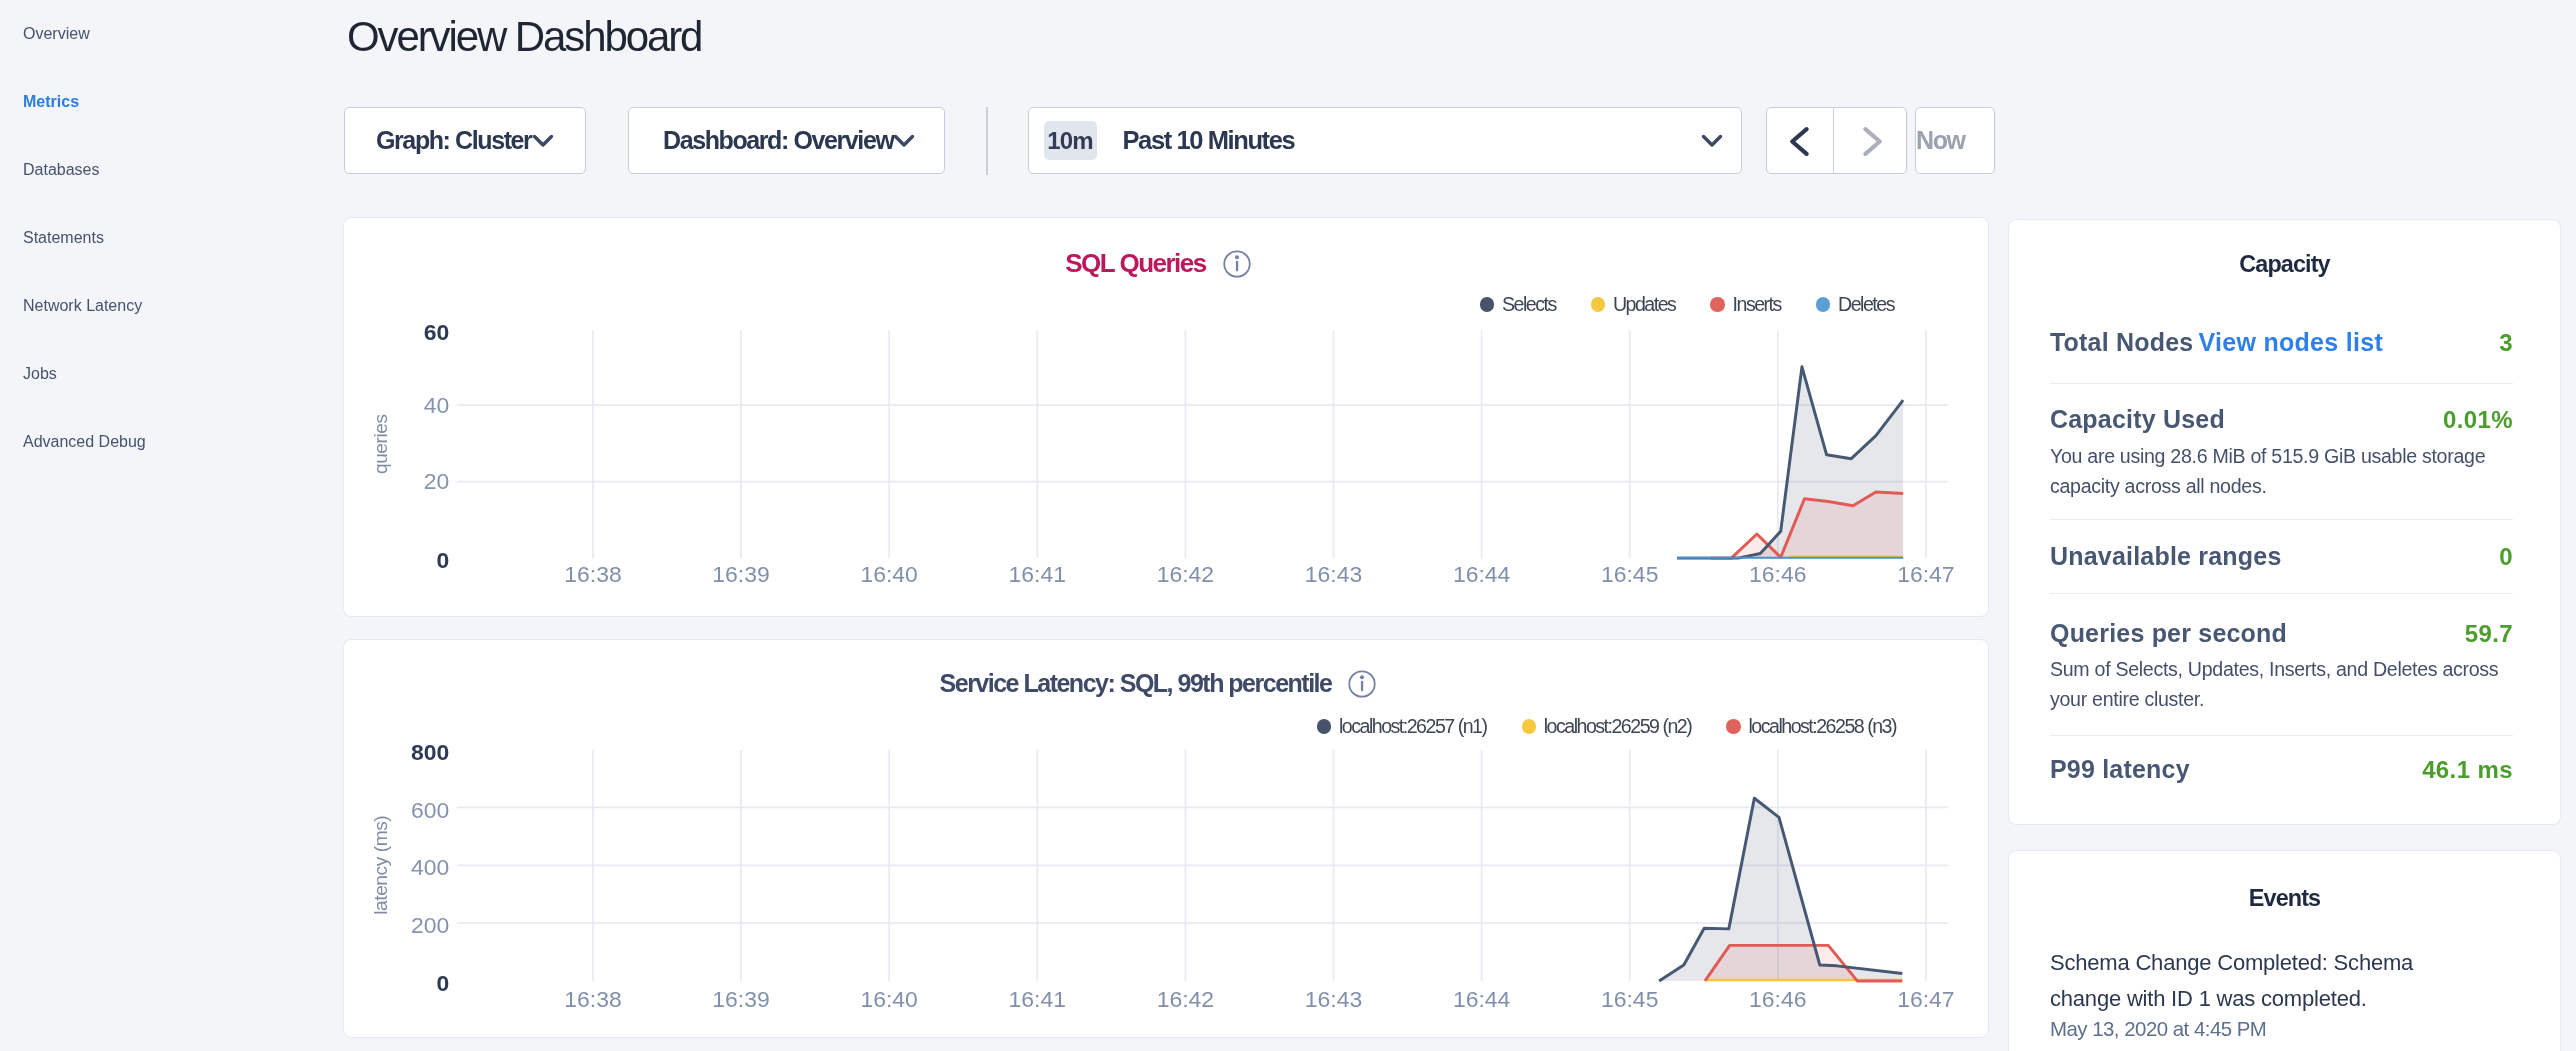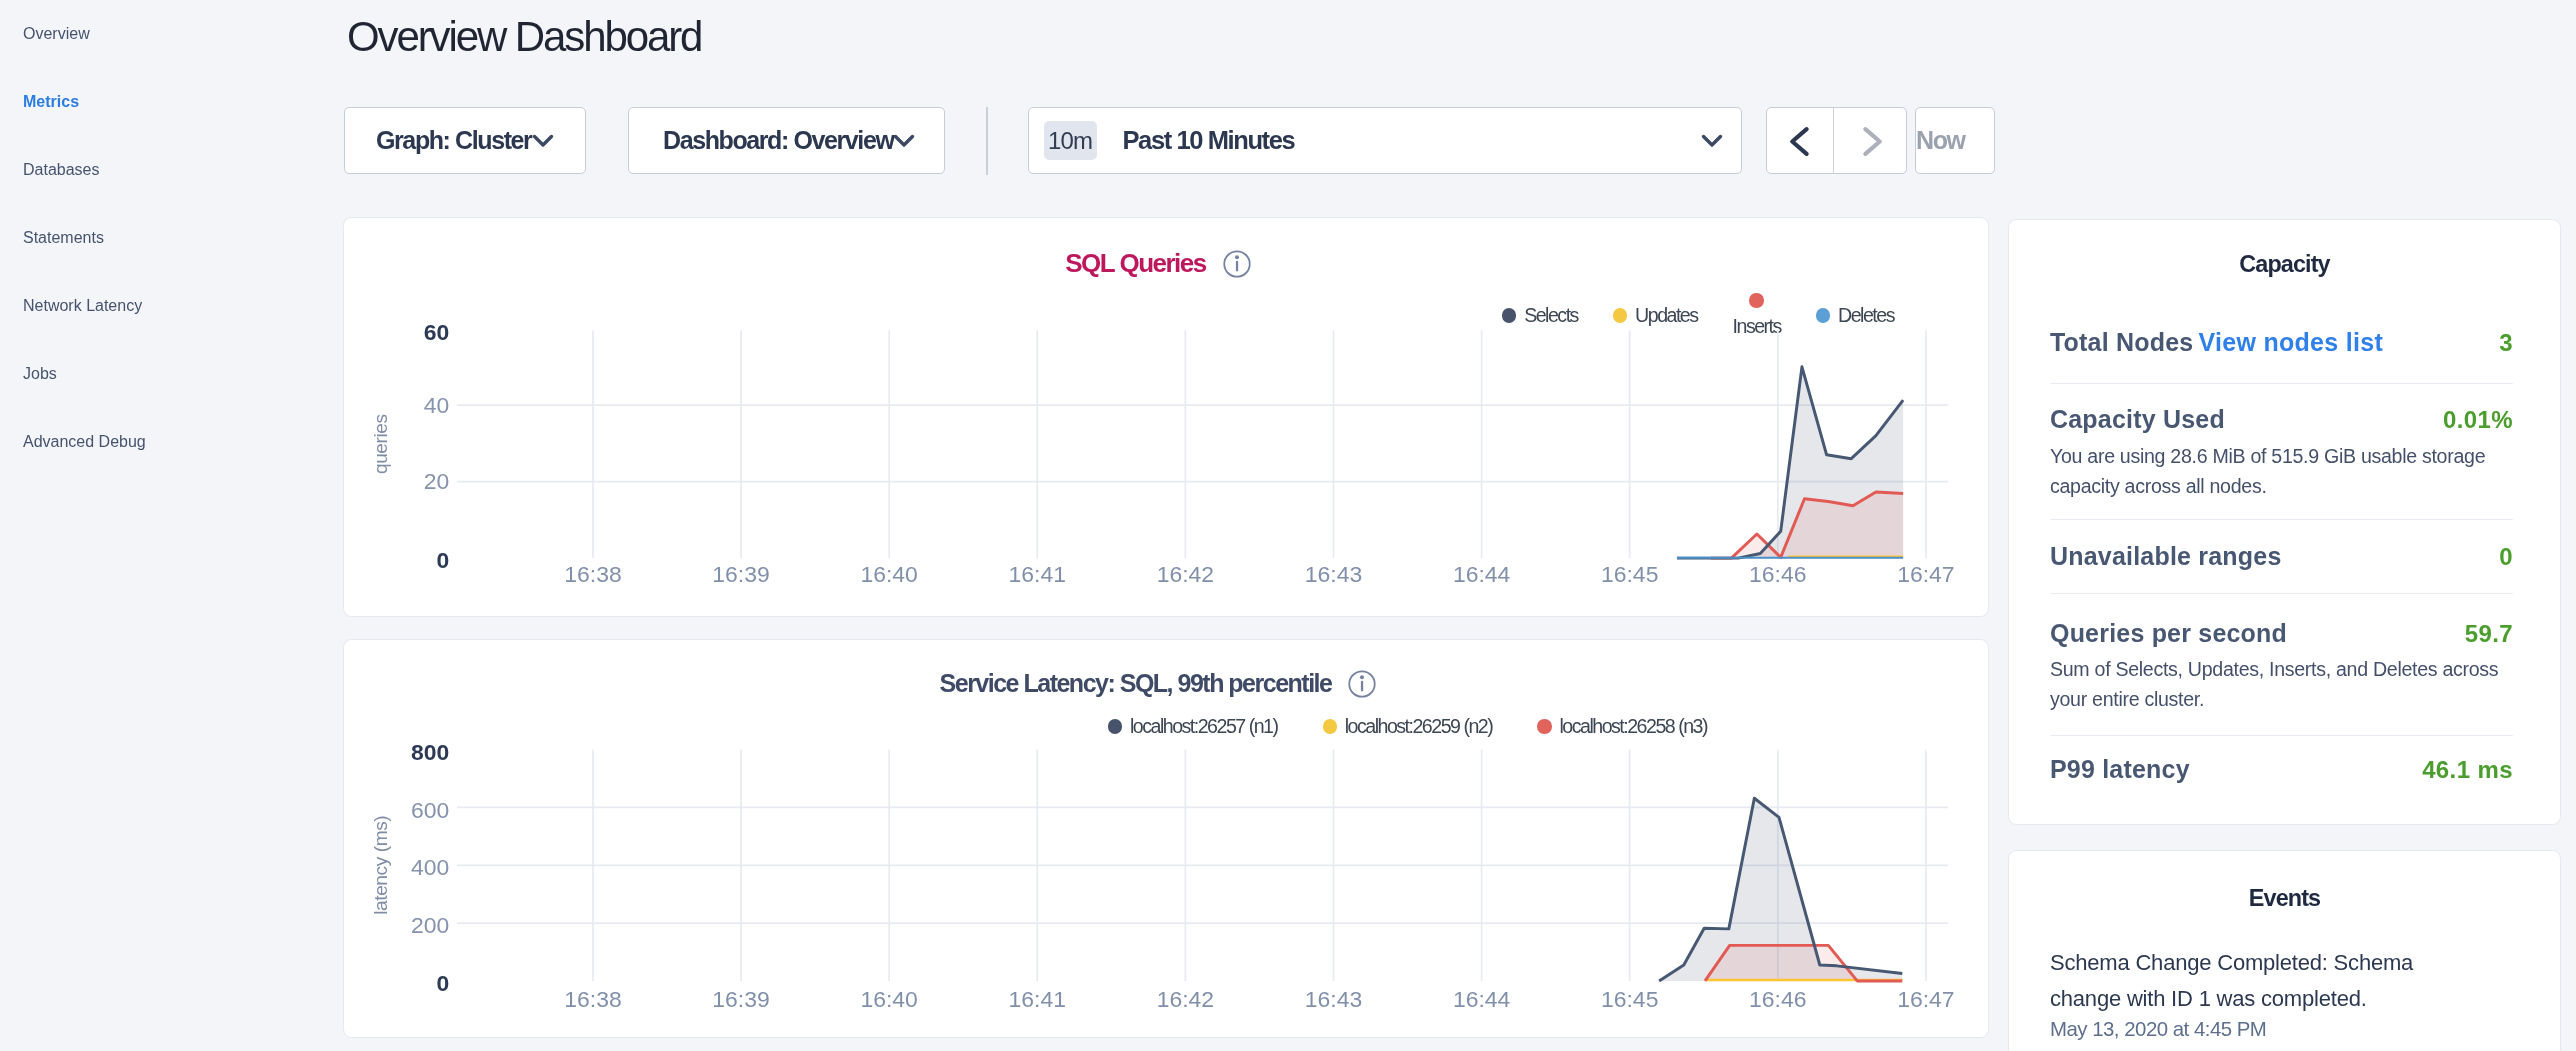--- a/index.html
+++ b/index.html
@@ -36,21 +36,21 @@
     </svg>
 </div>
 <div class="btn" style="left:628px; width:317px; padding-left:34px; padding-right:21px; justify-content:flex-start;">
   <span class="btxt">Dashboard: Overview</span>
   <svg width="22" height="13.6" viewBox="0 0 26 16">
       <polyline points="3,3 13,13 23,3" fill="none" stroke="#3c4963" stroke-width="4" stroke-linecap="round" stroke-linejoin="round"></polyline>
     </svg>
 </div>
 <div class="abs" style="left:986px; top:107px; width:1.7px; height:68px; background:#cacfdb;"></div>
 <div class="btn" style="left:1028px; width:714px; padding:0 14.5px;">
-  <span style="background:#e1e5ee; border-radius:5.1px; width:53px; height:39px; display:flex; align-items:center; justify-content:center; font-weight:normal; font-size:24px; letter-spacing:-0.9px; color:#323c52;">10m</span>
+  <span style="background:#e1e5ee; border-radius:5.1px; width:53px; height:39px; display:flex; align-items:center; justify-content:center; font-weight:bold; font-size:24px; letter-spacing:-0.9px; color:#323c52;">10m</span>
   <span class="btxt" style="margin-left:26px; font-size:25.5px;">Past 10 Minutes</span>
   <svg width="22" height="13.6" viewBox="0 0 26 16" style="margin-left:auto; margin-right:3.4px;">
       <polyline points="3,3 13,13 23,3" fill="none" stroke="#3c4963" stroke-width="4" stroke-linecap="round" stroke-linejoin="round"></polyline>
     </svg>
 </div>
 <div class="btn" style="left:1766px; width:141px;"></div>
 <div class="abs" style="left:1833px; top:108px; width:1.3px; height:65px; background:#ccd1dc;"></div>
 <svg class="abs" style="left:1788px; top:126px;" width="22" height="31" viewBox="0 0 26 36">
     <polyline points="22,3.5 5,18 22,32.5" fill="none" stroke="#2c3850" stroke-width="5" stroke-linecap="round" stroke-linejoin="round"></polyline>
   </svg>
@@ -75,40 +75,40 @@
 
 <div class="abs" style="left:343px; top:293px; width:1551px; display:flex; justify-content:flex-end; gap:35px; align-items:center;">
   <span style="display:flex; align-items:center; gap:7.7px;">
       <span style="width:14.5px;height:14.5px;border-radius:50%;background:#46536b;"></span>
       <span style="font-size:19.6px;letter-spacing:-1.5px;color:#3d4654;">Selects</span>
     </span>
   <span style="display:flex; align-items:center; gap:7.7px;">
       <span style="width:14.5px;height:14.5px;border-radius:50%;background:#f5c842;"></span>
       <span style="font-size:19.6px;letter-spacing:-1.5px;color:#3d4654;">Updates</span>
     </span>
-  <span style="display:flex; align-items:center; gap:7.7px;flex-direction:column;">
+  <span style="display:flex; align-items:center; gap:7.7px;">
       <span style="width:14.5px;height:14.5px;border-radius:50%;background:#e0635c;"></span>
       <span style="font-size:19.6px;letter-spacing:-1.5px;color:#3d4654;">Inserts</span>
     </span>
   <span style="display:flex; align-items:center; gap:7.7px;">
       <span style="width:14.5px;height:14.5px;border-radius:50%;background:#5b9fd4;"></span>
       <span style="font-size:19.6px;letter-spacing:-1.5px;color:#3d4654;">Deletes</span>
     </span>
 </div>
 
 <div class="abs" style="left:335px; top:669px; width:1646px; display:flex; align-items:center; justify-content:center; gap:17px;">
   <span style="font-size:25px; letter-spacing:-1.5px; font-weight:bold; color:#3f4b66; line-height:29px;">Service Latency: SQL, 99th percentile</span>
   <svg width="28" height="28" viewBox="0 0 33 33">
       <circle cx="16.5" cy="16.5" r="15" fill="none" stroke="#7682a0" stroke-width="2.1"></circle>
       <circle cx="16.5" cy="8.6" r="2.4" fill="#7682a0"></circle>
       <rect x="15.2" y="12.6" width="2.7" height="12.6" rx="1.3" fill="#7682a0"></rect>
     </svg>
 </div>
 
-<div class="abs" style="left:343px; top:715px; width:1364px; display:flex; justify-content:flex-end; gap:45px; align-items:center;">
+<div class="abs" style="left:343px; top:715px; width:1553px; display:flex; justify-content:flex-end; gap:35px; align-items:center;">
   <span style="display:flex; align-items:center; gap:7.7px;">
       <span style="width:14.5px;height:14.5px;border-radius:50%;background:#46536b;"></span>
       <span style="font-size:19.6px;letter-spacing:-1.5px;color:#3d4654;">localhost:26257 (n1)</span>
     </span>
   <span style="display:flex; align-items:center; gap:7.7px;">
       <span style="width:14.5px;height:14.5px;border-radius:50%;background:#f5c842;"></span>
       <span style="font-size:19.6px;letter-spacing:-1.5px;color:#3d4654;">localhost:26259 (n2)</span>
     </span>
   <span style="display:flex; align-items:center; gap:7.7px;">
       <span style="width:14.5px;height:14.5px;border-radius:50%;background:#e0635c;"></span>

